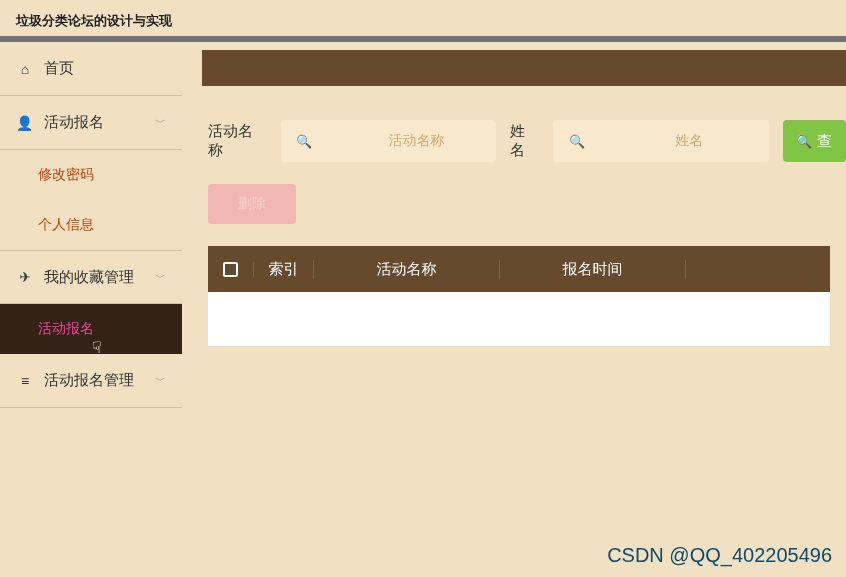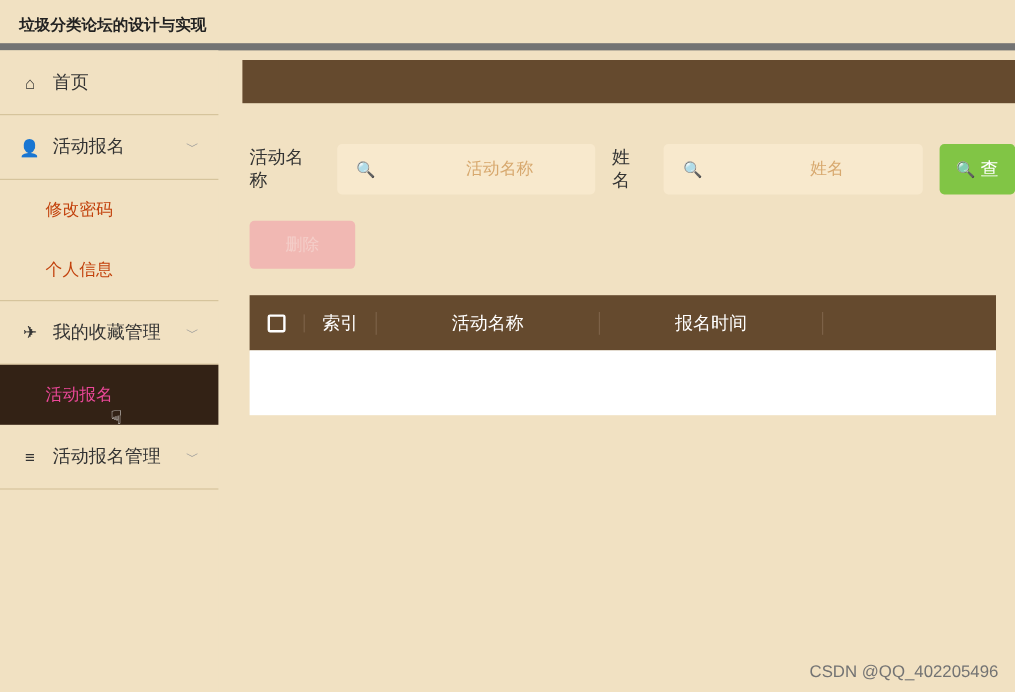--- a/index.html
+++ b/index.html
@@ -121,22 +121,22 @@
     .th-time { width: 186px; font-family: Liberation Serif, serif; }
     .th-acct { flex: 1; border-right: none; }
     .cb {
       width: 15px; height: 15px; border: 2px solid #fff; border-radius: 2px;
     }
     .tbody { background: #fff; height: 54px; }
     .watermark {
       position: absolute;
       bottom: 10px;
       right: 14px;
-      color: #737373;
-      font-size: 14px;
+      color: #0c4a6e;
+      font-size: 20px;
     }
     .cursor-hand {
       position: absolute;
       left: 92px;
       top: 338px;
       font-size: 16px;
       color: #fff;
       pointer-events: none;
     }
   </style>

